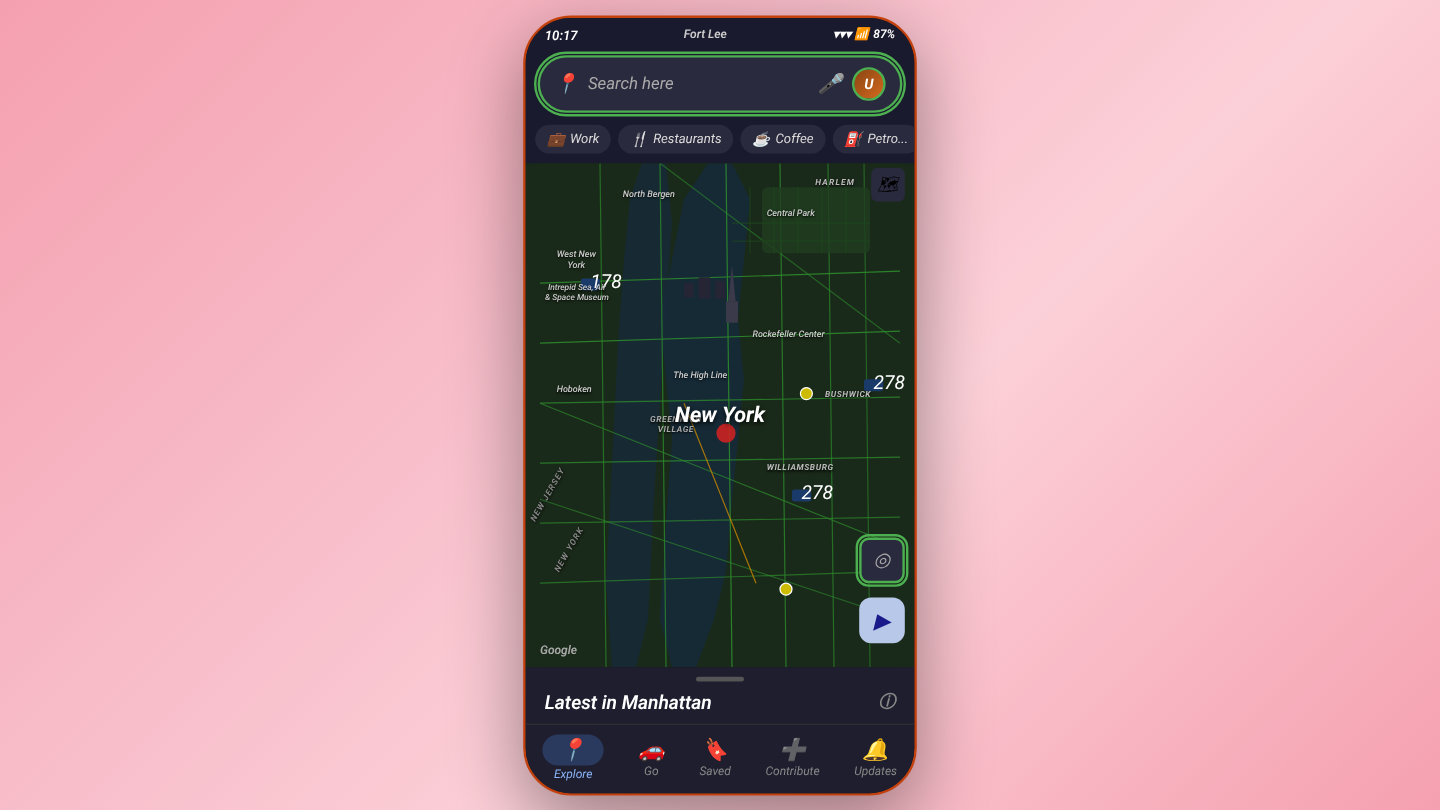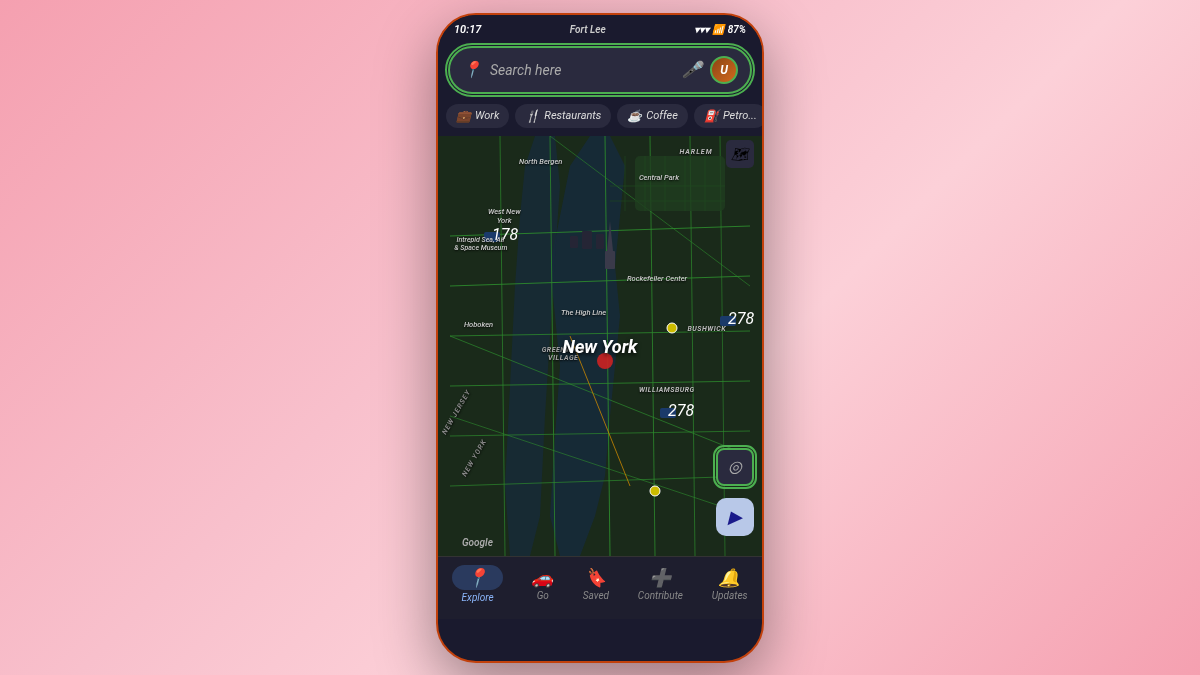--- a/index.html
+++ b/index.html
@@ -143,21 +143,21 @@
       border-radius: 10px;
       display: flex;
       align-items: center;
       justify-content: center;
       color: #1a1a8a;
       font-size: 18px;
     }
     .google-watermark {
       position: absolute;
       bottom: 8px;
-      left: 24px;
+      left: 12px;
       font-size: 10px;
       color: #aaa;
       font-weight: 600;
     }
     .new-york-label {
       position: absolute;
       top: 50%;
       left: 50%;
       transform: translate(-50%, -50%);
       color: white;
@@ -334,21 +334,21 @@
       <rect x="34" y="96" width="16" height="10" rx="2" fill="#1a3a6a"></rect>
       <text x="42" y="104" fontsize="6" fill="white" textanchor="middle">178</text>
       <rect x="210" y="272" width="16" height="10" rx="2" fill="#1a3a6a"></rect>
       <text x="218" y="280" fontsize="6" fill="white" textanchor="middle">278</text>
       <rect x="270" y="180" width="16" height="10" rx="2" fill="#1a3a6a"></rect>
       <text x="278" y="188" fontsize="6" fill="white" textanchor="middle">278</text>
     </svg>
 
     
     <div class="place-label" style="top:5%;left:25%;">North Bergen</div>
-    <div class="place-label" style="top:17%;left:8%;margin-left:24px;">West New<br>York</div>
+    <div class="place-label" style="top:17%;left:8%;">West New<br>York</div>
     <div class="place-label" style="top:9%;left:62%;">Central Park</div>
     <div class="place-label bold" style="top:3%;left:60%;letter-spacing:1px;font-size:7px;color:#bbb;padding-left:47px;">HARLEM</div>
     <div class="place-label" style="top:24%;left:5%;font-size:7px;">Intrepid Sea, Air<br>&amp; Space Museum</div>
     <div class="place-label" style="top:33%;left:50%;padding-left:27px;">Rockefeller Center</div>
     <div class="place-label" style="top:41%;left:38%;">The High Line</div>
     <div class="place-label" style="top:44%;left:8%;">Hoboken</div>
     <div class="place-label bold" style="top:50%;left:32%;letter-spacing:0.5px;font-size:7px;color:#aaa;">GREENWICH<br>VILLAGE</div>
     <div class="place-label bold" style="top:54%;left:62%;letter-spacing:0.5px;font-size:7px;color:#bbb;margin-top:24px;">WILLIAMSBURG</div>
     <div class="place-label bold" style="top:45%;left:77%;letter-spacing:0.5px;font-size:7px;color:#bbb;">BUSHWICK</div>
     <div class="new-york-label">New York</div>
@@ -365,20 +365,27 @@
     <div class="location-btn">
       <span style="font-size:16px;">◎</span>
     </div>
 
     
     <div class="directions-btn">
       <span>▶</span>
     </div>
   </div>
 
+  <div class="bottom-sheet">
+    <div class="sheet-handle"></div>
+    <div class="bottom-title">
+      <span>Latest in Manhattan</span>
+      <span class="info-icon">ⓘ</span>
+    </div>
+  </div>
 
   <div class="bottom-nav">
     <div class="nav-item active">
       <div class="nav-icon-bg">
         <span class="nav-icon">📍</span>
       </div>
       <span>Explore</span>
     </div>
     <div class="nav-item">
       <span class="nav-icon">🚗</span>

